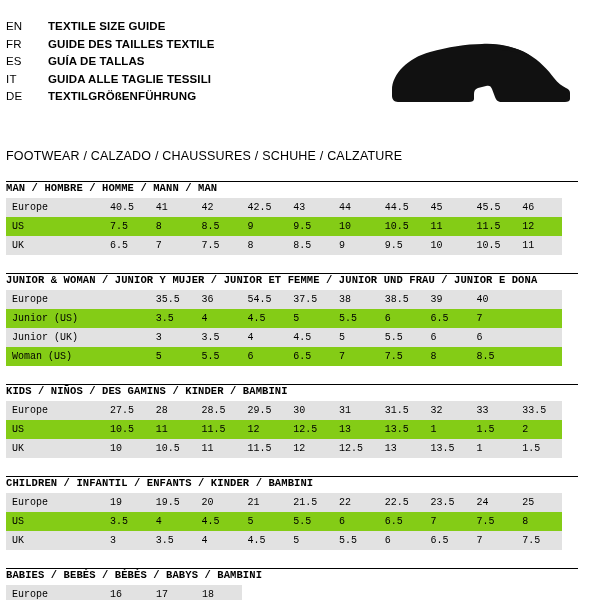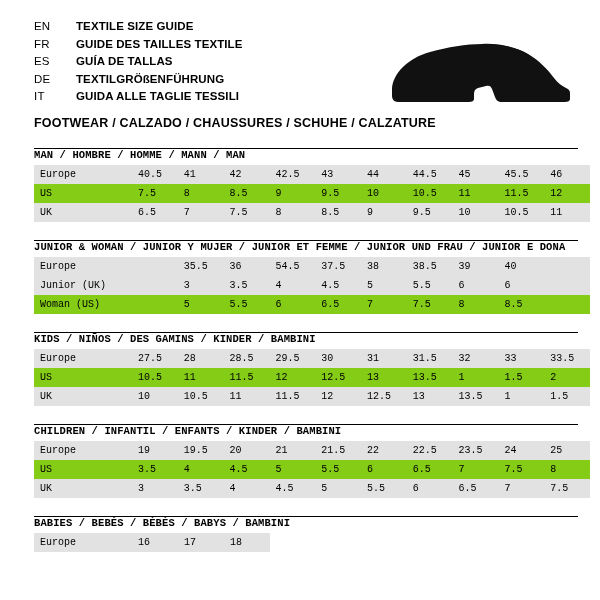--- a/index.html
+++ b/index.html
@@ -12,21 +12,21 @@
     height: 600px;
     font-family: "Liberation Sans", sans-serif;
     color: #000000;
     overflow: hidden;
   }
   .page {
     position: relative;
     width: 600px;
     height: 600px;
     box-sizing: border-box;
-    padding: 18px 22px 0 34px;
+    padding: 18px 22px 0 6px;
   }
 
   
   .header {
     display: flex;
     align-items: flex-start;
     justify-content: space-between;
   }
   .lang-table {
     border-collapse: collapse;
@@ -50,23 +50,23 @@
   .shoe-wrap {
     width: 190px;
     height: 86px;
     margin-right: 6px;
     margin-top: 12px;
   }
   .shoe-wrap svg { display: block; }
 
   .section-title {
     font-size: 12.5px;
-    font-weight: bold;
+    font-weight: normal;
     letter-spacing: 0.2px;
-    margin-top: 0;
+    margin-top: 33px;
   }
 
   
   .group {
     margin-top: 18px;
     font-family: Liberation Mono, monospace;
   }
   .group-title {
     font-size: 10.5px;
     font-weight: bold;
@@ -116,26 +116,26 @@
         </tr>
         <tr>
           <td class="lang-code">FR</td>
           <td class="lang-title">GUIDE DES TAILLES TEXTILE</td>
         </tr>
         <tr>
           <td class="lang-code">ES</td>
           <td class="lang-title">GUÍA DE TALLAS</td>
         </tr>
         <tr>
+          <td class="lang-code">IT</td>
+          <td class="lang-title">GUIDA ALLE TAGLIE TESSILI</td>
+        </tr>
+        <tr>
           <td class="lang-code">DE</td>
           <td class="lang-title">TEXTILGRÖßENFÜHRUNG</td>
-        </tr>
-        <tr>
-          <td class="lang-code">IT</td>
-          <td class="lang-title">GUIDA ALLE TAGLIE TESSILI</td>
         </tr>
       </tbody>
     </table>
 
     <div class="shoe-wrap">
       <svg viewBox="0 0 190 86" width="190" height="86" aria-hidden="true">
         <path fill="#111111" d="M10 60 C10 44 26 28 48 22 C66 17 84 14 100 14 C118 14 134 17 146 24
                  C158 31 166 40 172 48 C176 53 180 56 184 58 C187 59 188 61 188 63
                  L188 69 C188 71 186 72 183 72 L120 72 C116 72 114 70 113 67
                  L110 59 C109 56 107 55 104 56 L96 58 C93 59 92 61 92 64
@@ -206,20 +206,33 @@
               <td>35.5</td>
               <td>36</td>
               <td>54.5</td>
               <td>37.5</td>
               <td>38</td>
               <td>38.5</td>
               <td>39</td>
               <td>40</td>
               <td></td>
             </tr>
+            <tr class="plain">
+              <td class="rowlabel">Junior (US)</td>
+              <td></td>
+              <td>3.5</td>
+              <td>4</td>
+              <td>4.5</td>
+              <td>5</td>
+              <td>5.5</td>
+              <td>6</td>
+              <td>6.5</td>
+              <td>7</td>
+              <td></td>
+            </tr>
             <tr class="shade">
               <td class="rowlabel">Junior (UK)</td>
               <td></td>
               <td>3</td>
               <td>3.5</td>
               <td>4</td>
               <td>4.5</td>
               <td>5</td>
               <td>5.5</td>
               <td>6</td>

